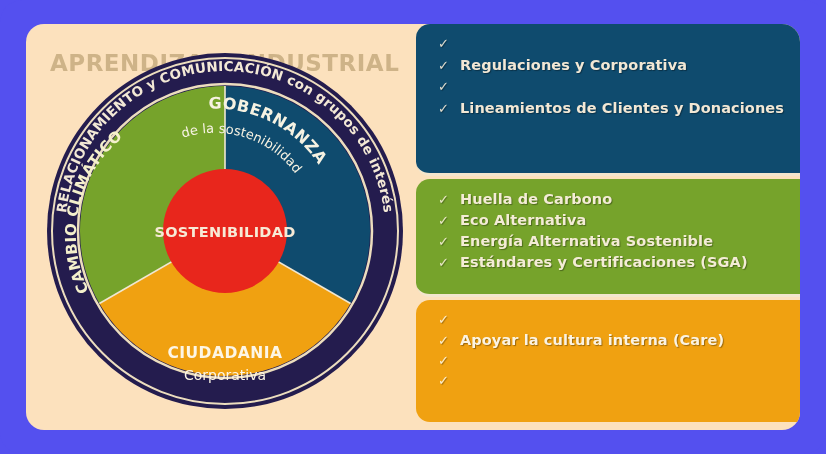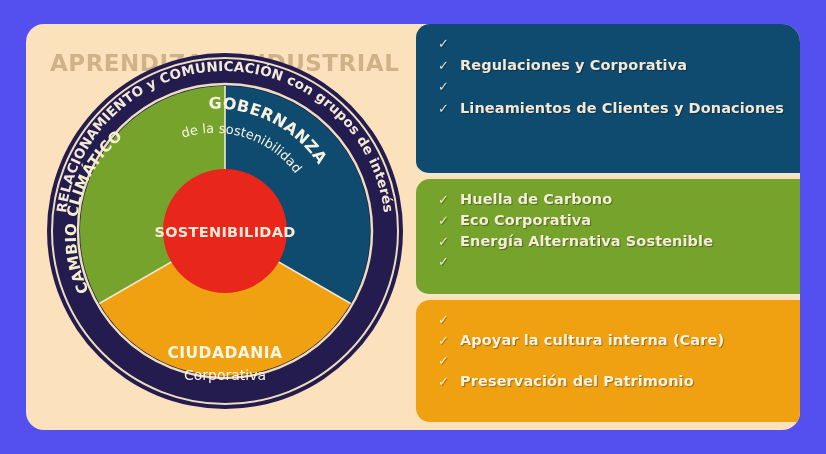--- a/index.html
+++ b/index.html
@@ -99,47 +99,47 @@
     </div>
 
     <div class="panel p-green">
       <ul class="bullets">
         <li>
           <span class="chk">✓</span>
           <span>Huella de Carbono</span>
         </li>
         <li>
           <span class="chk">✓</span>
-          <span>Eco Corporativa</span>
+          <span>Eco Alternativa</span>
         </li>
         <li>
           <span class="chk">✓</span>
           <span>Energía Alternativa Sostenible</span>
         </li>
         <li>
           <span class="chk">✓</span>
+          <span>Estándares y Certificaciones (SGA)</span>
         </li>
       </ul>
     </div>
 
     <div class="panel p-orange">
       <ul class="bullets">
         <li>
           <span class="chk">✓</span>
         </li>
         <li>
           <span class="chk">✓</span>
           <span>Apoyar la cultura interna (Care)</span>
         </li>
         <li>
           <span class="chk">✓</span>
         </li>
         <li>
           <span class="chk">✓</span>
-          <span>Preservación del Patrimonio</span>
         </li>
       </ul>
     </div>
 
     <div class="watermark">APRENDIZAJE INDUSTRIAL</div>
 
     <div class="wheel">
       <svg width="390" height="400" viewBox="0 0 390 400" xmlns="http://www.w3.org/2000/svg">
         <defs>
 

